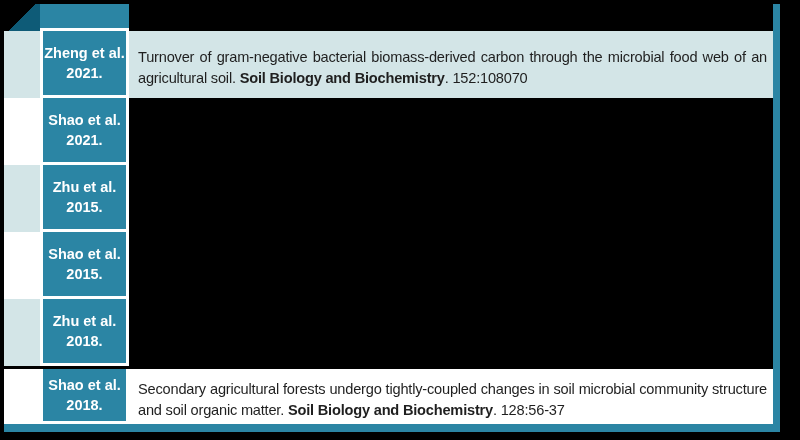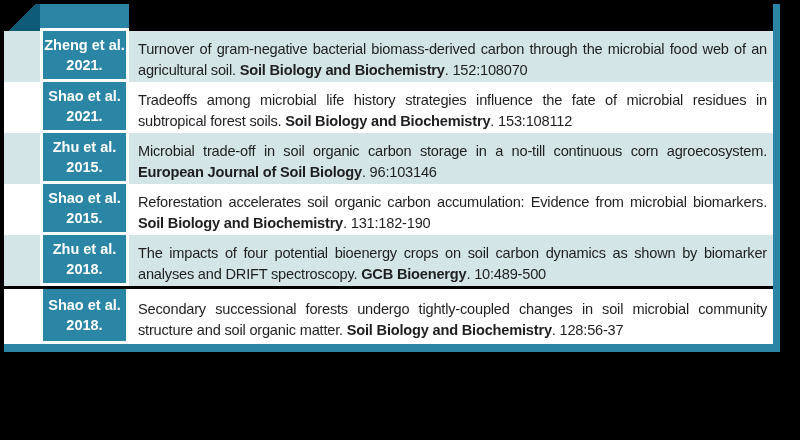--- a/index.html
+++ b/index.html
@@ -23,21 +23,21 @@
   .header-row{display:flex;height:27px;}
   .corner-cell{
     width:36px;
     background:linear-gradient(135deg,#000 49.5%,var(--teal-dark) 50.5%);
   }
   .author-head{
     width:89px;background:var(--teal);
     border-bottom:3px solid #fff;
   }
   .title-head{flex:1;background:#000;}
-  .pub-row{display:flex;height:51px;}
+  .pub-row{display:flex;height:67px;}
   .pub-row.last{height:58px;border-top:3px solid #000;}
   .stripe{width:36px;}
   .row-alt .stripe,.row-alt .text-cell{background:var(--row-alt);}
   .row-white .stripe,.row-white .text-cell{background:var(--row-white);}
   .author-cell{
     width:89px;background:var(--teal);
     border-left:3px solid #fff;border-right:3px solid #fff;border-bottom:3px solid #fff;
     display:flex;flex-direction:column;justify-content:center;align-items:center;
     color:#fff;font-weight:bold;font-size:14.5px;line-height:20px;text-align:center;
   }
@@ -74,63 +74,51 @@
       <p><span>Turnover of gram-negative bacterial biomass-derived carbon through the microbial food web of an agricultural soil. </span><span class="journal">Soil Biology and Biochemistry</span><span>. 152:108070</span></p>
     </div>
   </div>
 
   <div class="pub-row row-white">
     <div class="stripe"></div>
     <div class="author-cell">
       <span>Shao et al.</span>
       <span>2021.</span>
     </div>
-    <div class="text-cell">
-      <p><span>Tradeoffs among microbial life history strategies influence the fate of microbial residues in subtropical forest soils. </span><span class="journal">Soil Biology and Biochemistry</span><span>. 153:108112</span></p>
-    </div>
   </div>
 
   <div class="pub-row row-alt">
     <div class="stripe"></div>
     <div class="author-cell">
       <span>Zhu et al.</span>
       <span>2015.</span>
-    </div>
-    <div class="text-cell">
-      <p><span>Microbial trade-off in soil organic carbon storage in a no-till continuous corn agroecosystem. </span><span class="journal">European Journal of Soil Biology</span><span>. 96:103146</span></p>
     </div>
   </div>
 
   <div class="pub-row row-white">
     <div class="stripe"></div>
     <div class="author-cell">
       <span>Shao et al.</span>
       <span>2015.</span>
     </div>
-    <div class="text-cell">
-      <p><span>Reforestation accelerates soil organic carbon accumulation: Evidence from microbial biomarkers. </span><span class="journal">Soil Biology and Biochemistry</span><span>. 131:182-190</span></p>
-    </div>
   </div>
 
   <div class="pub-row row-alt">
     <div class="stripe"></div>
     <div class="author-cell">
       <span>Zhu et al.</span>
       <span>2018.</span>
-    </div>
-    <div class="text-cell">
-      <p><span>The impacts of four potential bioenergy crops on soil carbon dynamics as shown by biomarker analyses and DRIFT spectroscopy. </span><span class="journal">GCB Bioenergy</span><span>. 10:489-500</span></p>
     </div>
   </div>
 
   <div class="pub-row row-white last">
     <div class="stripe"></div>
     <div class="author-cell">
       <span>Shao et al.</span>
       <span>2018.</span>
     </div>
     <div class="text-cell">
-      <p><span>Secondary successional forests undergo tightly-coupled changes in soil microbial community structure and soil organic matter. </span><span class="journal">Soil Biology and Biochemistry</span><span>. 128:56-37</span></p>
+      <p><span>Secondary agricultural forests undergo tightly-coupled changes in soil microbial community structure and soil organic matter. </span><span class="journal">Soil Biology and Biochemistry</span><span>. 128:56-37</span></p>
     </div>
   </div>
 
   <div class="bottom-bar"></div>
 </div>
 
 </body></html>

